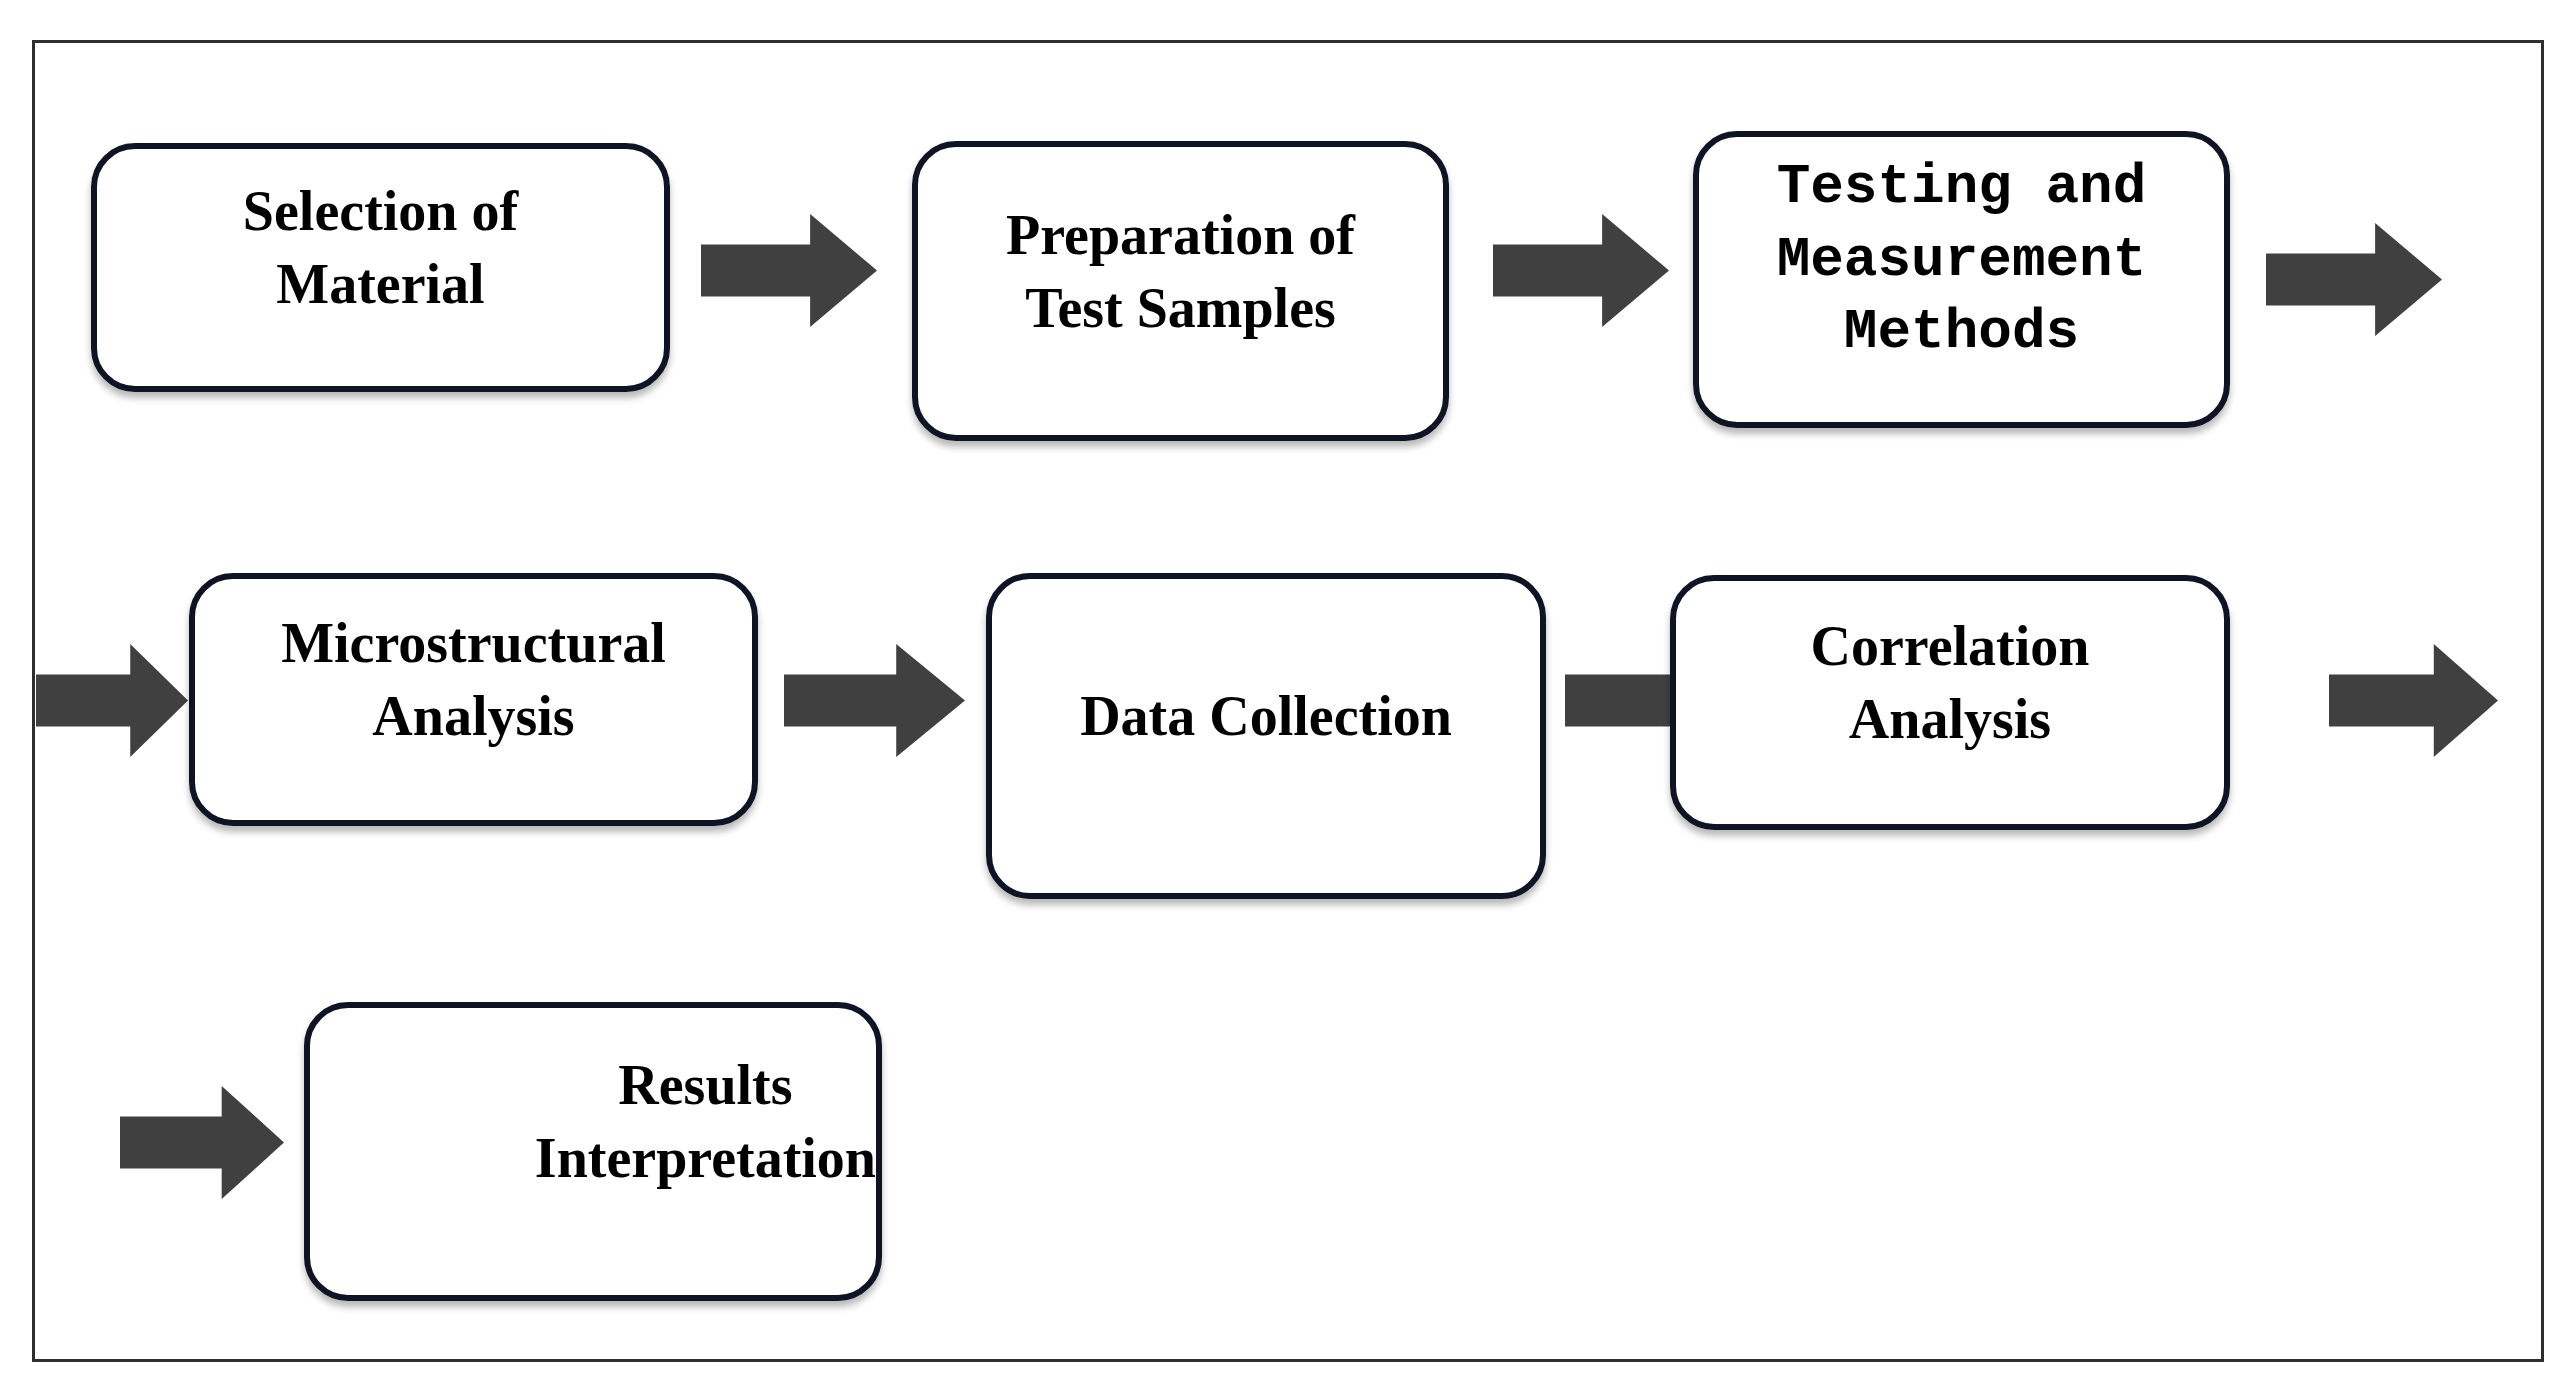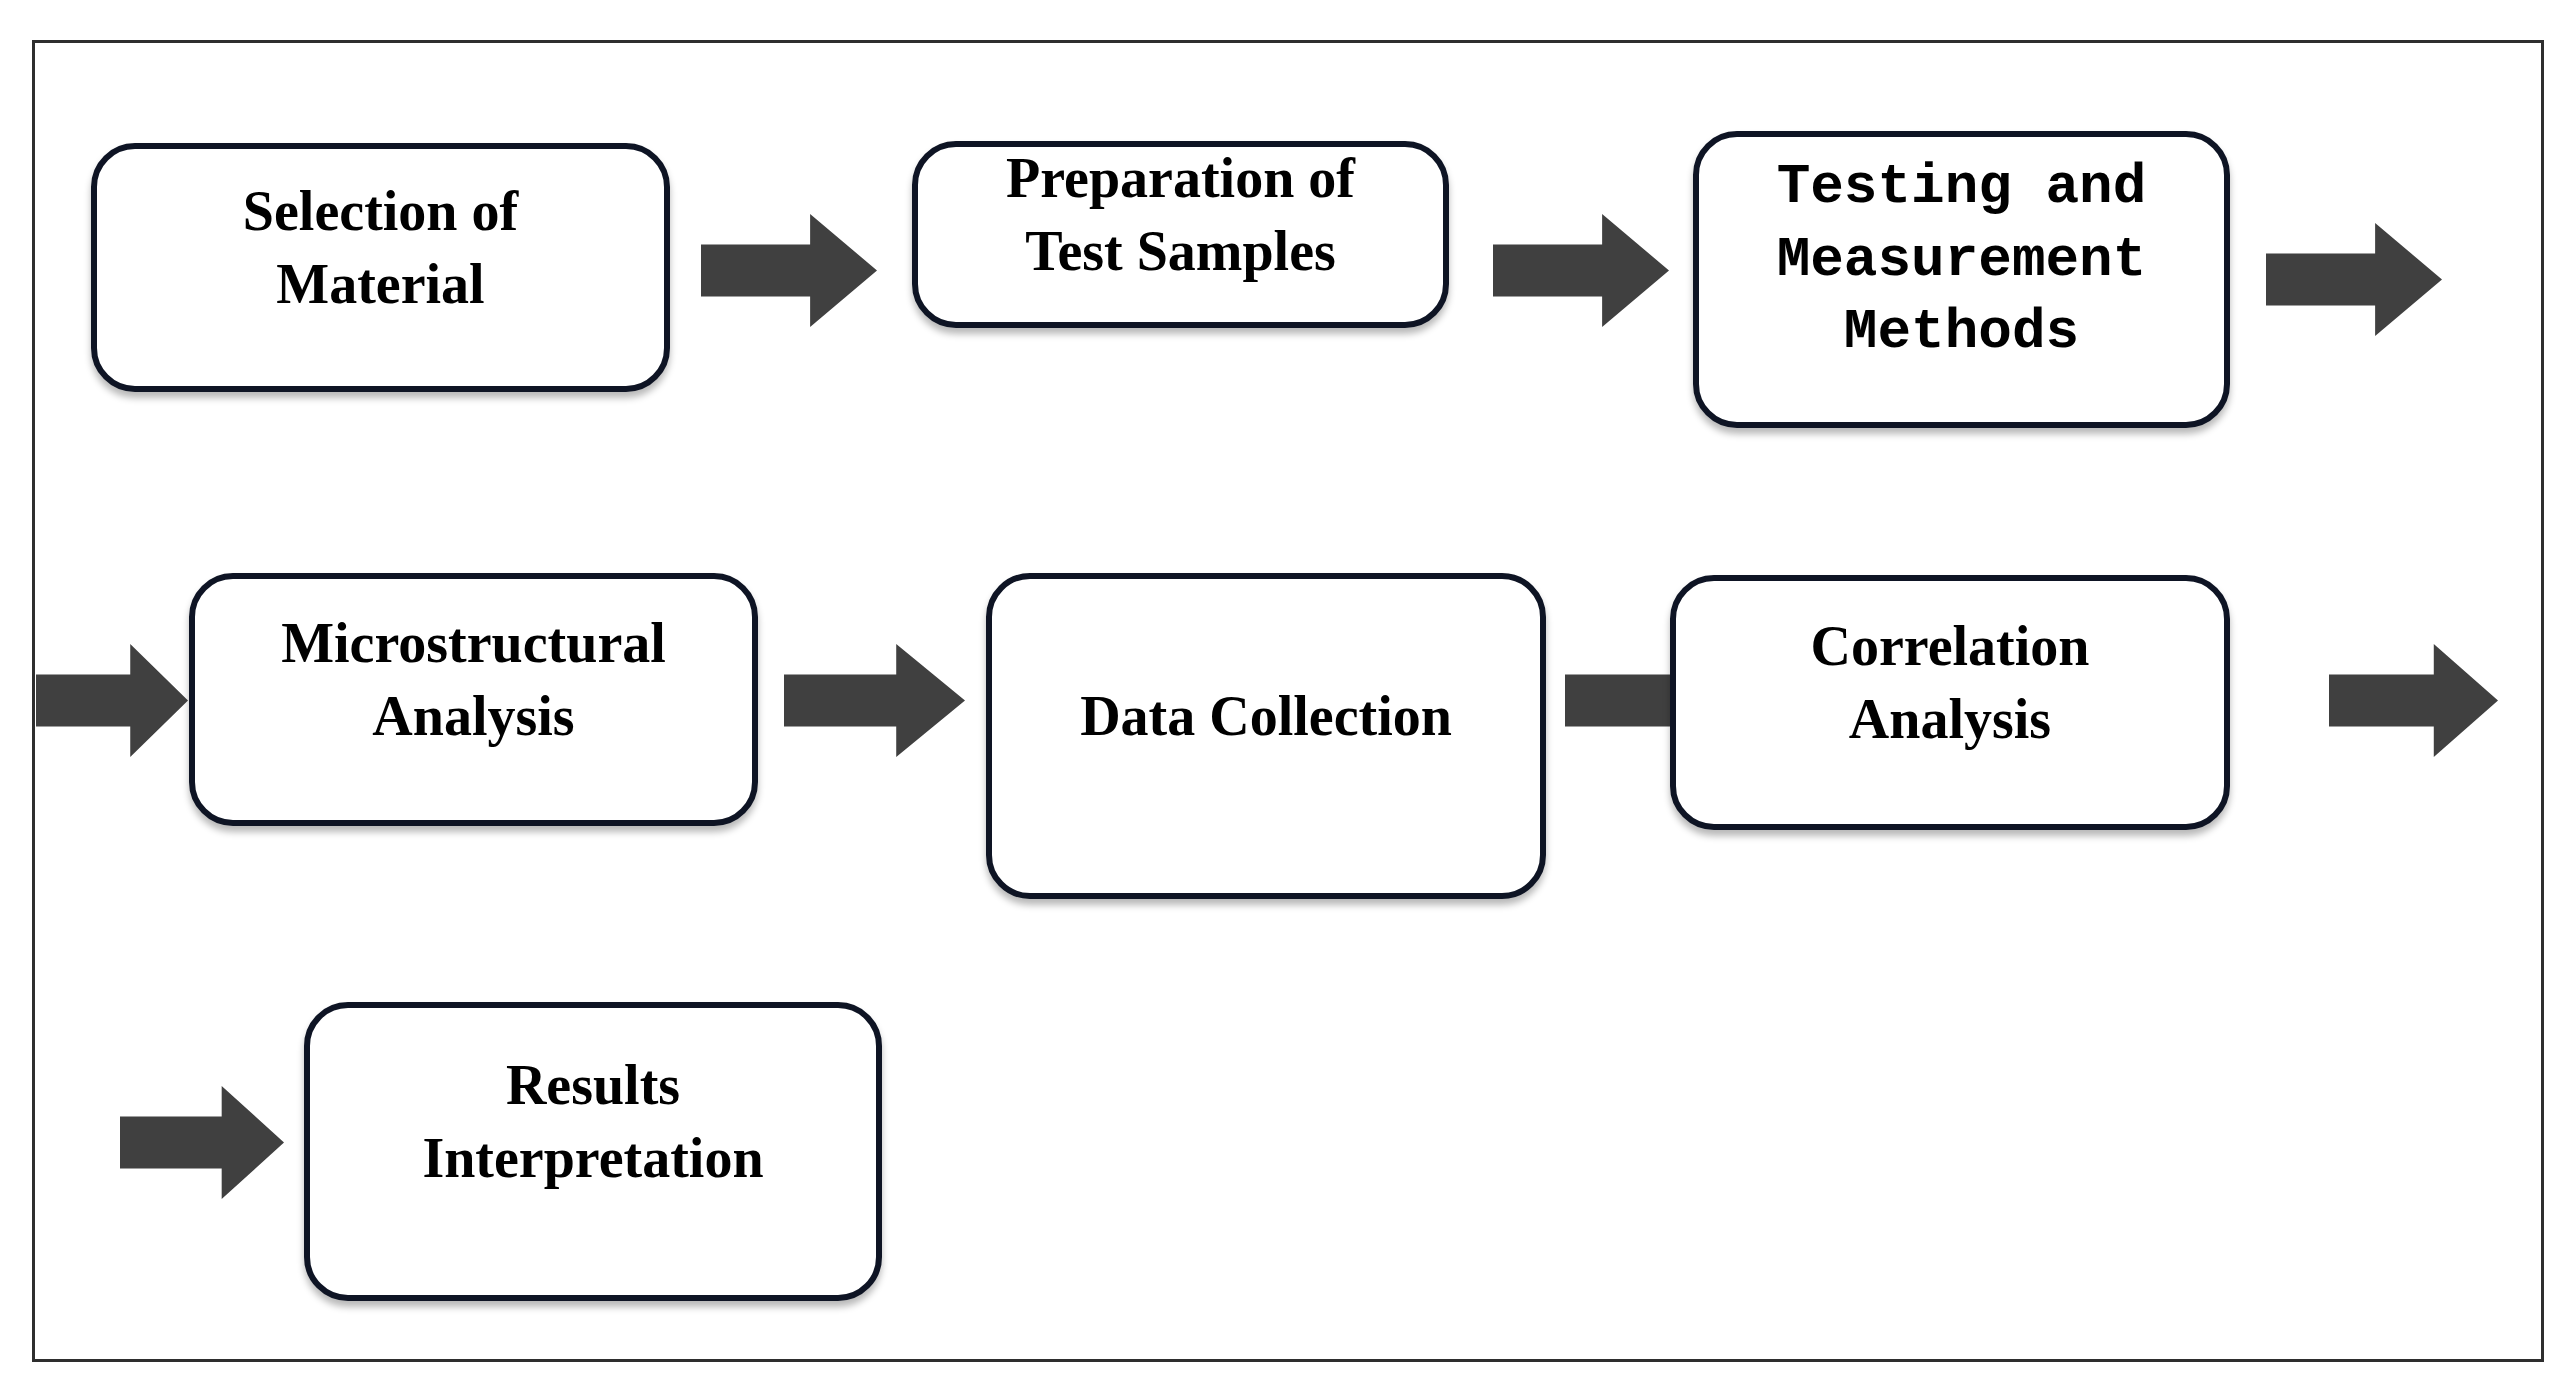--- a/index.html
+++ b/index.html
@@ -50,28 +50,28 @@
     padding-bottom: 39px;
   }
   .flow-arrow {
     position: absolute;
     background: var(--arrow-color);
     clip-path: polygon(0 27%, 62% 27%, 62% 0, 100% 50%, 62% 100%, 62% 73%, 0 73%);
     filter: drop-shadow(0 4.3px 3.4px rgba(0,0,0,0.35));
   }
   
   .b1 { left: 91px;  top: 130px; width: 579px; height: 249px; }
-  .b2 { left: 912px; top: 128px; width: 537px; height: 187px; }
+  .b2 { left: 912px; top: 128px; width: 537px; height: 300px; }
   .b3 { left: 1693px; top: 118px; width: 537px; height: 297px; font-family: Liberation Mono, monospace; }
   
   .b4 { left: 189px;  top: 560px; width: 569px; height: 253px; }
   .b5 { left: 986px; top: 560px; width: 560px; height: 326px; }
   .b6 { left: 1670px; top: 562px; width: 560px; height: 255px; }
   
-  .b7 { left: 304px;  top: 989px; width: 578px; height: 299px; }
+  .b7 { left: 304px;  top: 989px; width: 578px; height: 299px; justify-content: flex-end; }
   .b7 .label { padding-bottom: 60px; }
 
   .a1 { left: 701px;  top: 201px; width: 176px; height: 113px; }
   .a2 { left: 1493px; top: 201px; width: 176px; height: 113px; }
   .a3 { left: 2266px; top: 210px; width: 176px; height: 113px; }
   .a4 { left: 36px;   top: 631px; width: 152px; height: 113px; }
   .a5 { left: 784px;  top: 631px; width: 181px; height: 113px; }
   .a6 { left: 1565px; top: 631px; width: 178px; height: 113px; }
   .a7 { left: 2329px; top: 631px; width: 169px; height: 113px; }
   .a8 { left: 120px;  top: 1073px; width: 164px; height: 113px; }

